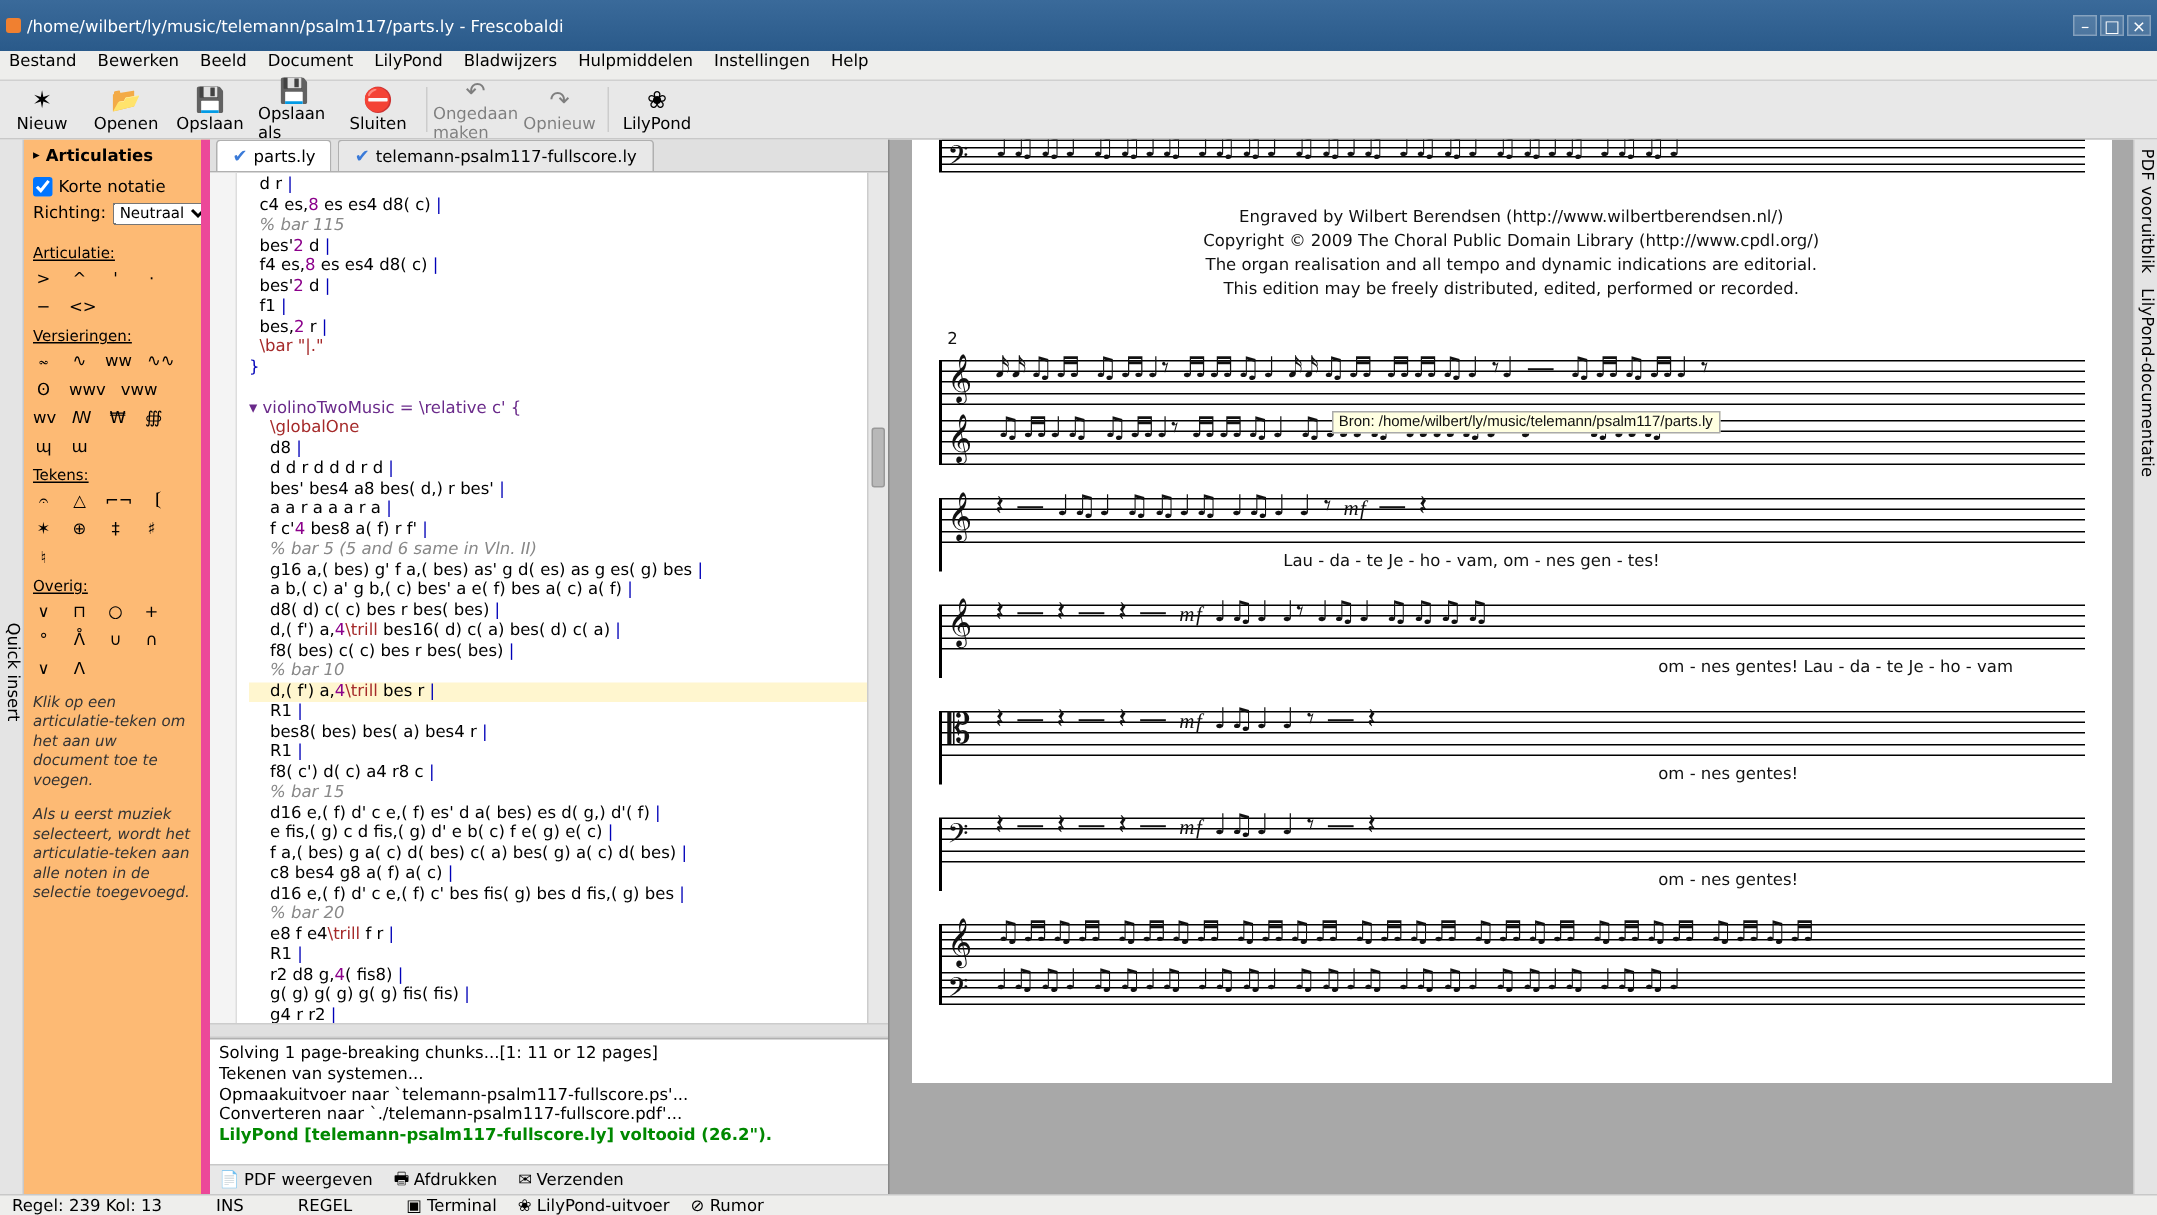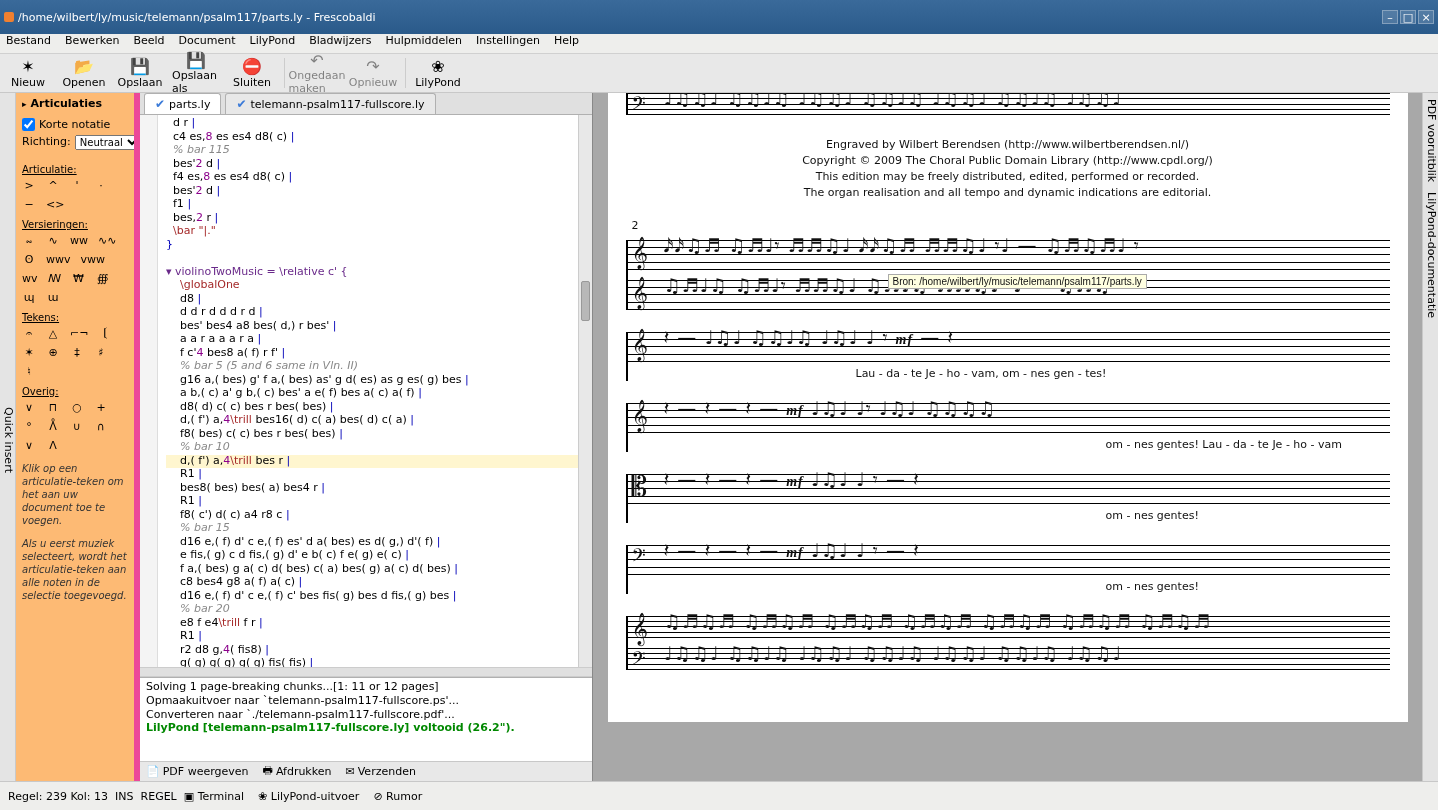--- a/index.html
+++ b/index.html
@@ -58,23 +58,23 @@
 .pgnum{font-size:11px; margin: 18px 0 8px 6px;}
 .staffblk { border-left: 2px solid #000; margin-bottom: 22px; }
 .staff { height: 30px; position: relative; margin: 0 0 10px 0;}
 .staff.short{height:22px;}
 .stafflines { position:absolute; inset:0; display:flex; flex-direction:column; justify-content:space-between; }
 .stafflines div { height:1px; background:#000; }
 .clef { position:absolute; left: 4px; top:-3px; font-size: 28px; font-family: serif; }
 .bassclef{ font-size:22px; top:0px;}
 .notes { position:absolute; left: 36px; right: 2px; top: -6px; height: 42px; overflow:hidden; font-size:19px; letter-spacing:1px; white-space:nowrap;}
 .lyric { font-size: 12px; font-style: normal; margin: -6px 0 8px 50px; font-family: Georgia, serif; padding-left: 48px;}
-.dyn { font-style: italic; font-weight: bold; font-family: Georgia, serif; font-size: 14px; }
+.dyn { font-style: italic; font-weight: normal; font-family: Georgia, serif; font-size: 14px; }
 .tooltip{position:absolute; background:#ffffe1; border:1px solid #aaa; padding:1px 4px; font-size:10px; font-family: sans-serif; z-index:5;}
-.statusbar { height: 29px; background: #eeeeec; border-top: 1px solid #c8c8c8; display:flex; align-items:center; padding: 0 8px; gap: 7px; font-size:10px;}
+.statusbar { height: 14px; background: #eeeeec; border-top: 1px solid #c8c8c8; display:flex; align-items:center; padding: 0 8px; gap: 36px; font-size:10px;}
 </style>
 </head>
 <body>
 
 <div class="titlebar">
   <div class="orange"></div>
   <span>/home/wilbert/ly/music/telemann/psalm117/parts.ly - Frescobaldi</span>
   <span class="spacer"></span>
   <div class="wbtn">–</div>
   <div class="wbtn">□</div>
@@ -212,20 +212,21 @@
     </div>
     <div class="editrow">
       <div class="editor" id="editor"><div class="gut"></div><div class="ln">  d r <span class="str">|</span></div><div class="ln">  c4 es,<span class="num">8</span> es es4 d8( c) <span class="str">|</span></div><div class="ln"><span class="cmt">  % bar 115</span></div><div class="ln">  bes'<span class="num">2</span> d <span class="str">|</span></div><div class="ln">  f4 es,<span class="num">8</span> es es4 d8( c) <span class="str">|</span></div><div class="ln">  bes'<span class="num">2</span> d <span class="str">|</span></div><div class="ln">  f1 <span class="str">|</span></div><div class="ln">  bes,<span class="num">2</span> r <span class="str">|</span></div><div class="ln"><span class="kw">  \bar "|."</span></div><div class="ln"><span class="str">}</span></div><div class="ln"></div><div class="ln"><span class="purp">▾ violinoTwoMusic = \relative c' {</span></div><div class="ln"><span class="kw">    \globalOne</span></div><div class="ln">    d8 <span class="str">|</span></div><div class="ln">    d d r d d d r d <span class="str">|</span></div><div class="ln">    bes' bes4 a8 bes( d,) r bes' <span class="str">|</span></div><div class="ln">    a a r a a a r a <span class="str">|</span></div><div class="ln">    f c'<span class="num">4</span> bes8 a( f) r f' <span class="str">|</span></div><div class="ln"><span class="cmt">    % bar 5 (5 and 6 same in Vln. II)</span></div><div class="ln">    g16 a,( bes) g' f a,( bes) as' g d( es) as g es( g) bes <span class="str">|</span></div><div class="ln">    a b,( c) a' g b,( c) bes' a e( f) bes a( c) a( f) <span class="str">|</span></div><div class="ln">    d8( d) c( c) bes r bes( bes) <span class="str">|</span></div><div class="ln">    d,( f') a,<span class="num">4</span><span class="kw">\trill</span> bes16( d) c( a) bes( d) c( a) <span class="str">|</span></div><div class="ln">    f8( bes) c( c) bes r bes( bes) <span class="str">|</span></div><div class="ln"><span class="cmt">    % bar 10</span></div><div class="ln hlrow">    d,( f') a,<span class="num">4</span><span class="kw">\trill</span> bes r <span class="str">|</span></div><div class="ln">    R1 <span class="str">|</span></div><div class="ln">    bes8( bes) bes( a) bes4 r <span class="str">|</span></div><div class="ln">    R1 <span class="str">|</span></div><div class="ln">    f8( c') d( c) a4 r8 c <span class="str">|</span></div><div class="ln"><span class="cmt">    % bar 15</span></div><div class="ln">    d16 e,( f) d' c e,( f) es' d a( bes) es d( g,) d'( f) <span class="str">|</span></div><div class="ln">    e fis,( g) c d fis,( g) d' e b( c) f e( g) e( c) <span class="str">|</span></div><div class="ln">    f a,( bes) g a( c) d( bes) c( a) bes( g) a( c) d( bes) <span class="str">|</span></div><div class="ln">    c8 bes4 g8 a( f) a( c) <span class="str">|</span></div><div class="ln">    d16 e,( f) d' c e,( f) c' bes fis( g) bes d fis,( g) bes <span class="str">|</span></div><div class="ln"><span class="cmt">    % bar 20</span></div><div class="ln">    e8 f e4<span class="kw">\trill</span> f r <span class="str">|</span></div><div class="ln">    R1 <span class="str">|</span></div><div class="ln">    r2 d8 g,<span class="num">4</span>( fis8) <span class="str">|</span></div><div class="ln">    g( g) g( g) g( g) fis( fis) <span class="str">|</span></div><div class="ln">    g4 r r2 <span class="str">|</span></div></div>
       <div class="scroll">
           <div class="thumb"></div>
         </div>
     </div>
     <div class="minimap"></div>
     <div class="log" id="log">
         <div>Solving 1 page-breaking chunks...[1: 11 or 12 pages]</div>
+        <div>Tekenen van systemen...</div>
         <div>Opmaakuitvoer naar `telemann-psalm117-fullscore.ps'...</div>
         <div>Converteren naar `./telemann-psalm117-fullscore.pdf'...</div>
         <div class="ok">LilyPond [telemann-psalm117-fullscore.ly] voltooid (26.2").</div>
       </div>
     <div class="bottbar" id="bottbar">
         <span><span>📄</span> PDF weergeven</span>
         <span><span>🖶</span> Afdrukken</span>
         <span><span>✉</span> Verzenden</span>
       </div>
   </div>
@@ -242,22 +243,22 @@
               <div></div>
               <div></div>
             </div>
           <span class="clef bassclef">𝄢</span>
           <div class="notes">♩♫♫♩ ♫♫♩♫ ♩♫♫♩ ♫♫♩♫ ♩♫♫♩ ♫♫♩♫ ♩♫♫♩</div>
         </div>
       </div>
       <div class="credits">
         <div>Engraved by Wilbert Berendsen (http://www.wilbertberendsen.nl/)</div>
         <div>Copyright © 2009 The Choral Public Domain Library (http://www.cpdl.org/)</div>
+        <div>The organ realisation and all tempo and dynamic indications are editorial.</div>
         <div>This edition may be freely distributed, edited, performed or recorded.</div>
-        <div>The organ realisation and all tempo and dynamic indications are editorial.</div>
       </div>
       <div class="pgnum">2</div>
 
       <div class="staffblk" style="position:relative">
         <div class="tooltip" style="left:260px; top:34px;">Bron: /home/wilbert/ly/music/telemann/psalm117/parts.ly</div>
         <div class="staff">
             <div class="stafflines">
               <div></div>
               <div></div>
               <div></div>

